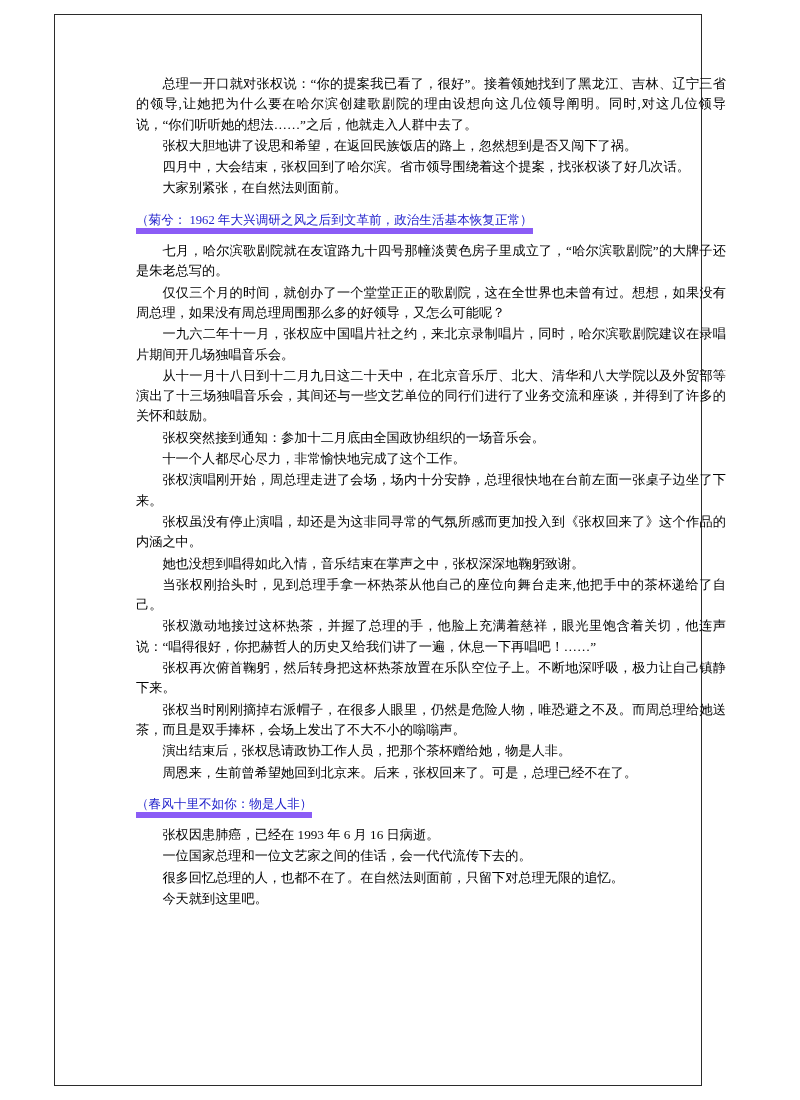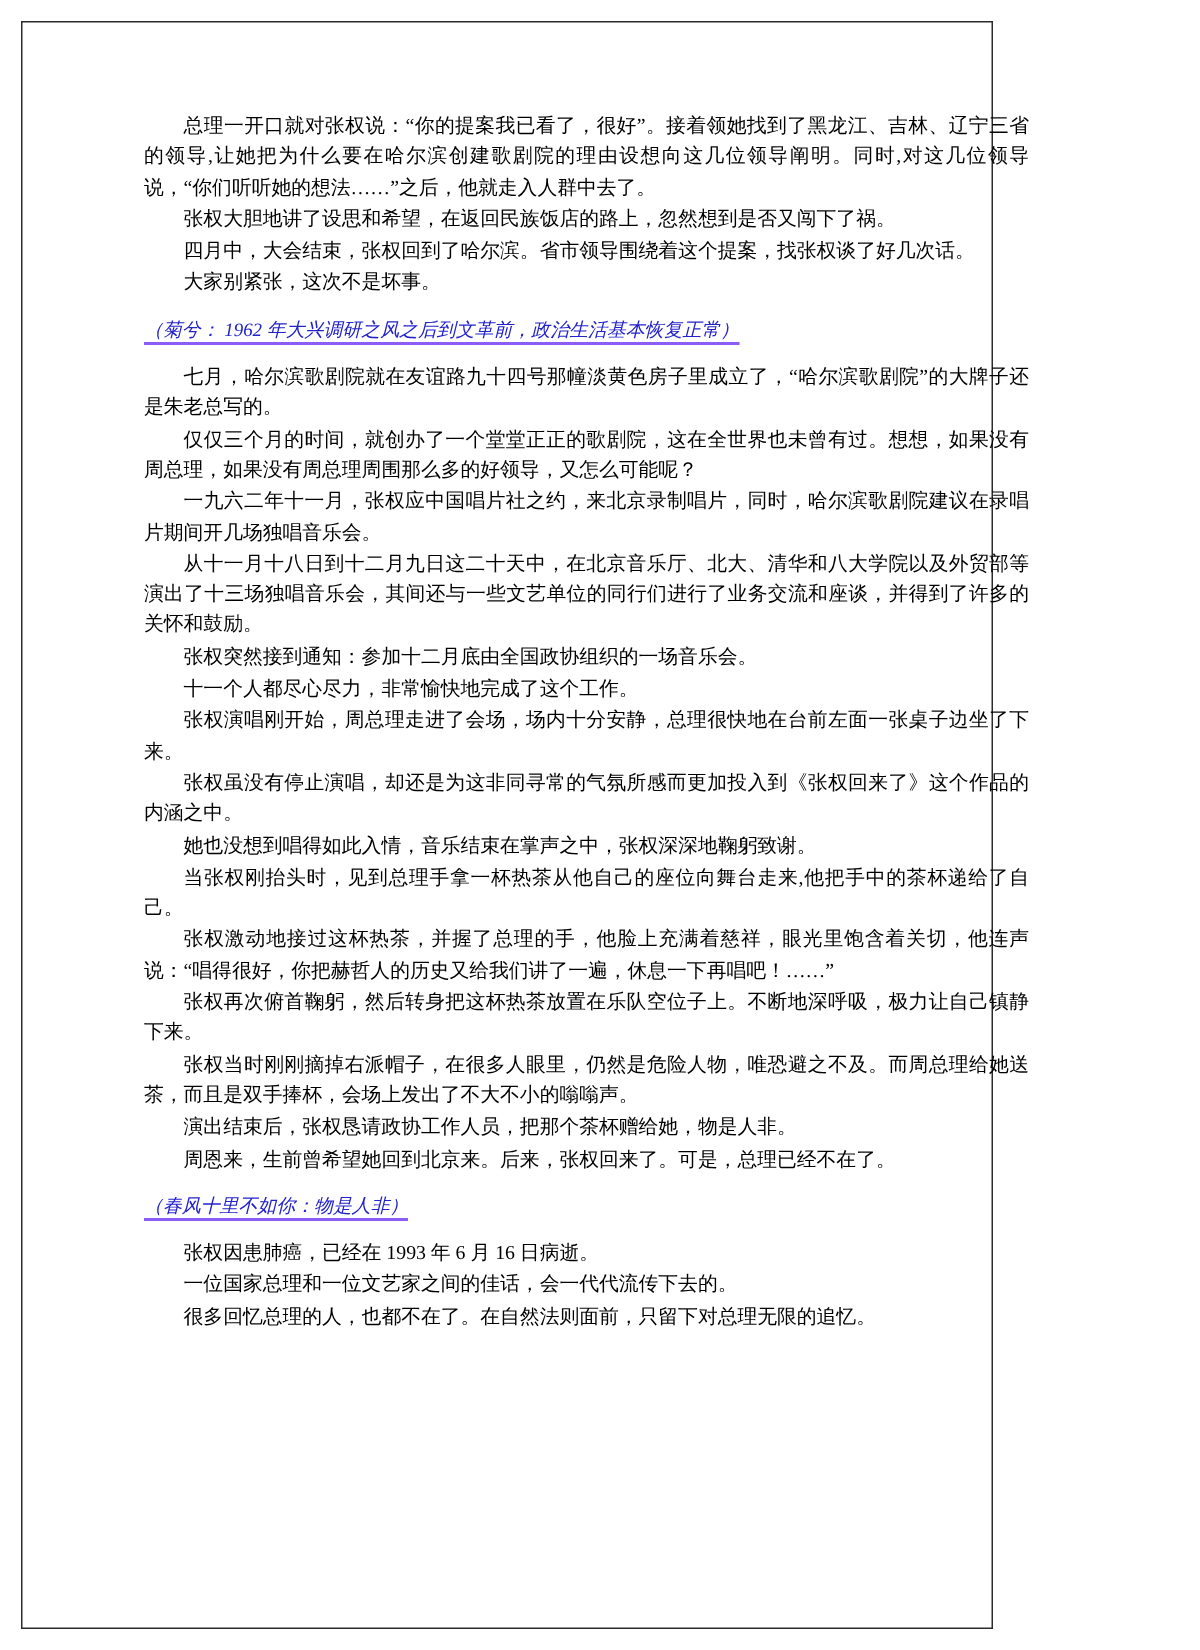--- a/index.html
+++ b/index.html
@@ -11,20 +11,21 @@
     height: 1100px;
     background: #ffffff;
     font-family: "Liberation Serif", "DejaVu Serif", serif;
   }
   .page {
     position: relative;
     width: 676px;
     height: 1100px;
     box-sizing: border-box;
     background: #ffffff;
+    margin-left: 40px;
   }
   .page-border {
     position: absolute;
     left: 14px;
     top: 14px;
     right: 14px;
     bottom: 14px;
     border: 1px solid #2b2b2b;
     pointer-events: none;
   }
@@ -47,37 +48,36 @@
     text-indent: 2em;
   }
   .note {
     color: #2222cc;
     font-size: 12.6px;
     line-height: 20.3px;
     margin: 11px 0 11px 0;
     text-indent: 0;
   }
   .note-inner {
-    border-bottom: 2px solid #8b5cf6;
+    border-bottom: 6px solid #8b5cf6;
     display: inline;
     padding-bottom: 1px;
-    font-style: italic;
   }
 </style>
 </head>
 <body>
 
 <div class="page">
   <div class="page-border"></div>
   <div class="content">
 
     <p class="indent">总理一开口就对张权说：“你的提案我已看了，很好”。接着领她找到了黑龙江、吉林、辽宁三省的领导,让她把为什么要在哈尔滨创建歌剧院的理由设想向这几位领导阐明。同时,对这几位领导说，“你们听听她的想法……”之后，他就走入人群中去了。</p>
     <p class="indent">张权大胆地讲了设思和希望，在返回民族饭店的路上，忽然想到是否又闯下了祸。</p>
     <p class="indent">四月中，大会结束，张权回到了哈尔滨。省市领导围绕着这个提案，找张权谈了好几次话。</p>
-    <p class="indent">大家别紧张，这次不是坏事。</p>
+    <p class="indent">大家别紧张，在自然法则面前。</p>
 
     <p class="note"><span class="note-inner">（菊兮： 1962 年大兴调研之风之后到文革前，政治生活基本恢复正常）</span></p>
 
     <p class="indent">七月，哈尔滨歌剧院就在友谊路九十四号那幢淡黄色房子里成立了，“哈尔滨歌剧院”的大牌子还是朱老总写的。</p>
     <p class="indent">仅仅三个月的时间，就创办了一个堂堂正正的歌剧院，这在全世界也未曾有过。想想，如果没有周总理，如果没有周总理周围那么多的好领导，又怎么可能呢？</p>
     <p class="indent">一九六二年十一月，张权应中国唱片社之约，来北京录制唱片，同时，哈尔滨歌剧院建议在录唱片期间开几场独唱音乐会。</p>
     <p class="indent">从十一月十八日到十二月九日这二十天中，在北京音乐厅、北大、清华和八大学院以及外贸部等演出了十三场独唱音乐会，其间还与一些文艺单位的同行们进行了业务交流和座谈，并得到了许多的关怀和鼓励。</p>
     <p class="indent">张权突然接到通知：参加十二月底由全国政协组织的一场音乐会。</p>
     <p class="indent">十一个人都尽心尽力，非常愉快地完成了这个工作。</p>
     <p class="indent">张权演唱刚开始，周总理走进了会场，场内十分安静，总理很快地在台前左面一张桌子边坐了下来。</p>
@@ -88,15 +88,16 @@
     <p class="indent">张权再次俯首鞠躬，然后转身把这杯热茶放置在乐队空位子上。不断地深呼吸，极力让自己镇静下来。</p>
     <p class="indent">张权当时刚刚摘掉右派帽子，在很多人眼里，仍然是危险人物，唯恐避之不及。而周总理给她送茶，而且是双手捧杯，会场上发出了不大不小的嗡嗡声。</p>
     <p class="indent">演出结束后，张权恳请政协工作人员，把那个茶杯赠给她，物是人非。</p>
     <p class="indent">周恩来，生前曾希望她回到北京来。后来，张权回来了。可是，总理已经不在了。</p>
 
     <p class="note"><span class="note-inner">（春风十里不如你：物是人非）</span></p>
 
     <p class="indent">张权因患肺癌，已经在 1993 年 6 月 16 日病逝。</p>
     <p class="indent">一位国家总理和一位文艺家之间的佳话，会一代代流传下去的。</p>
     <p class="indent">很多回忆总理的人，也都不在了。在自然法则面前，只留下对总理无限的追忆。</p>
+    <p class="indent">今天就到这里吧。</p>
 
   </div>
 </div>
 
 </body></html>

